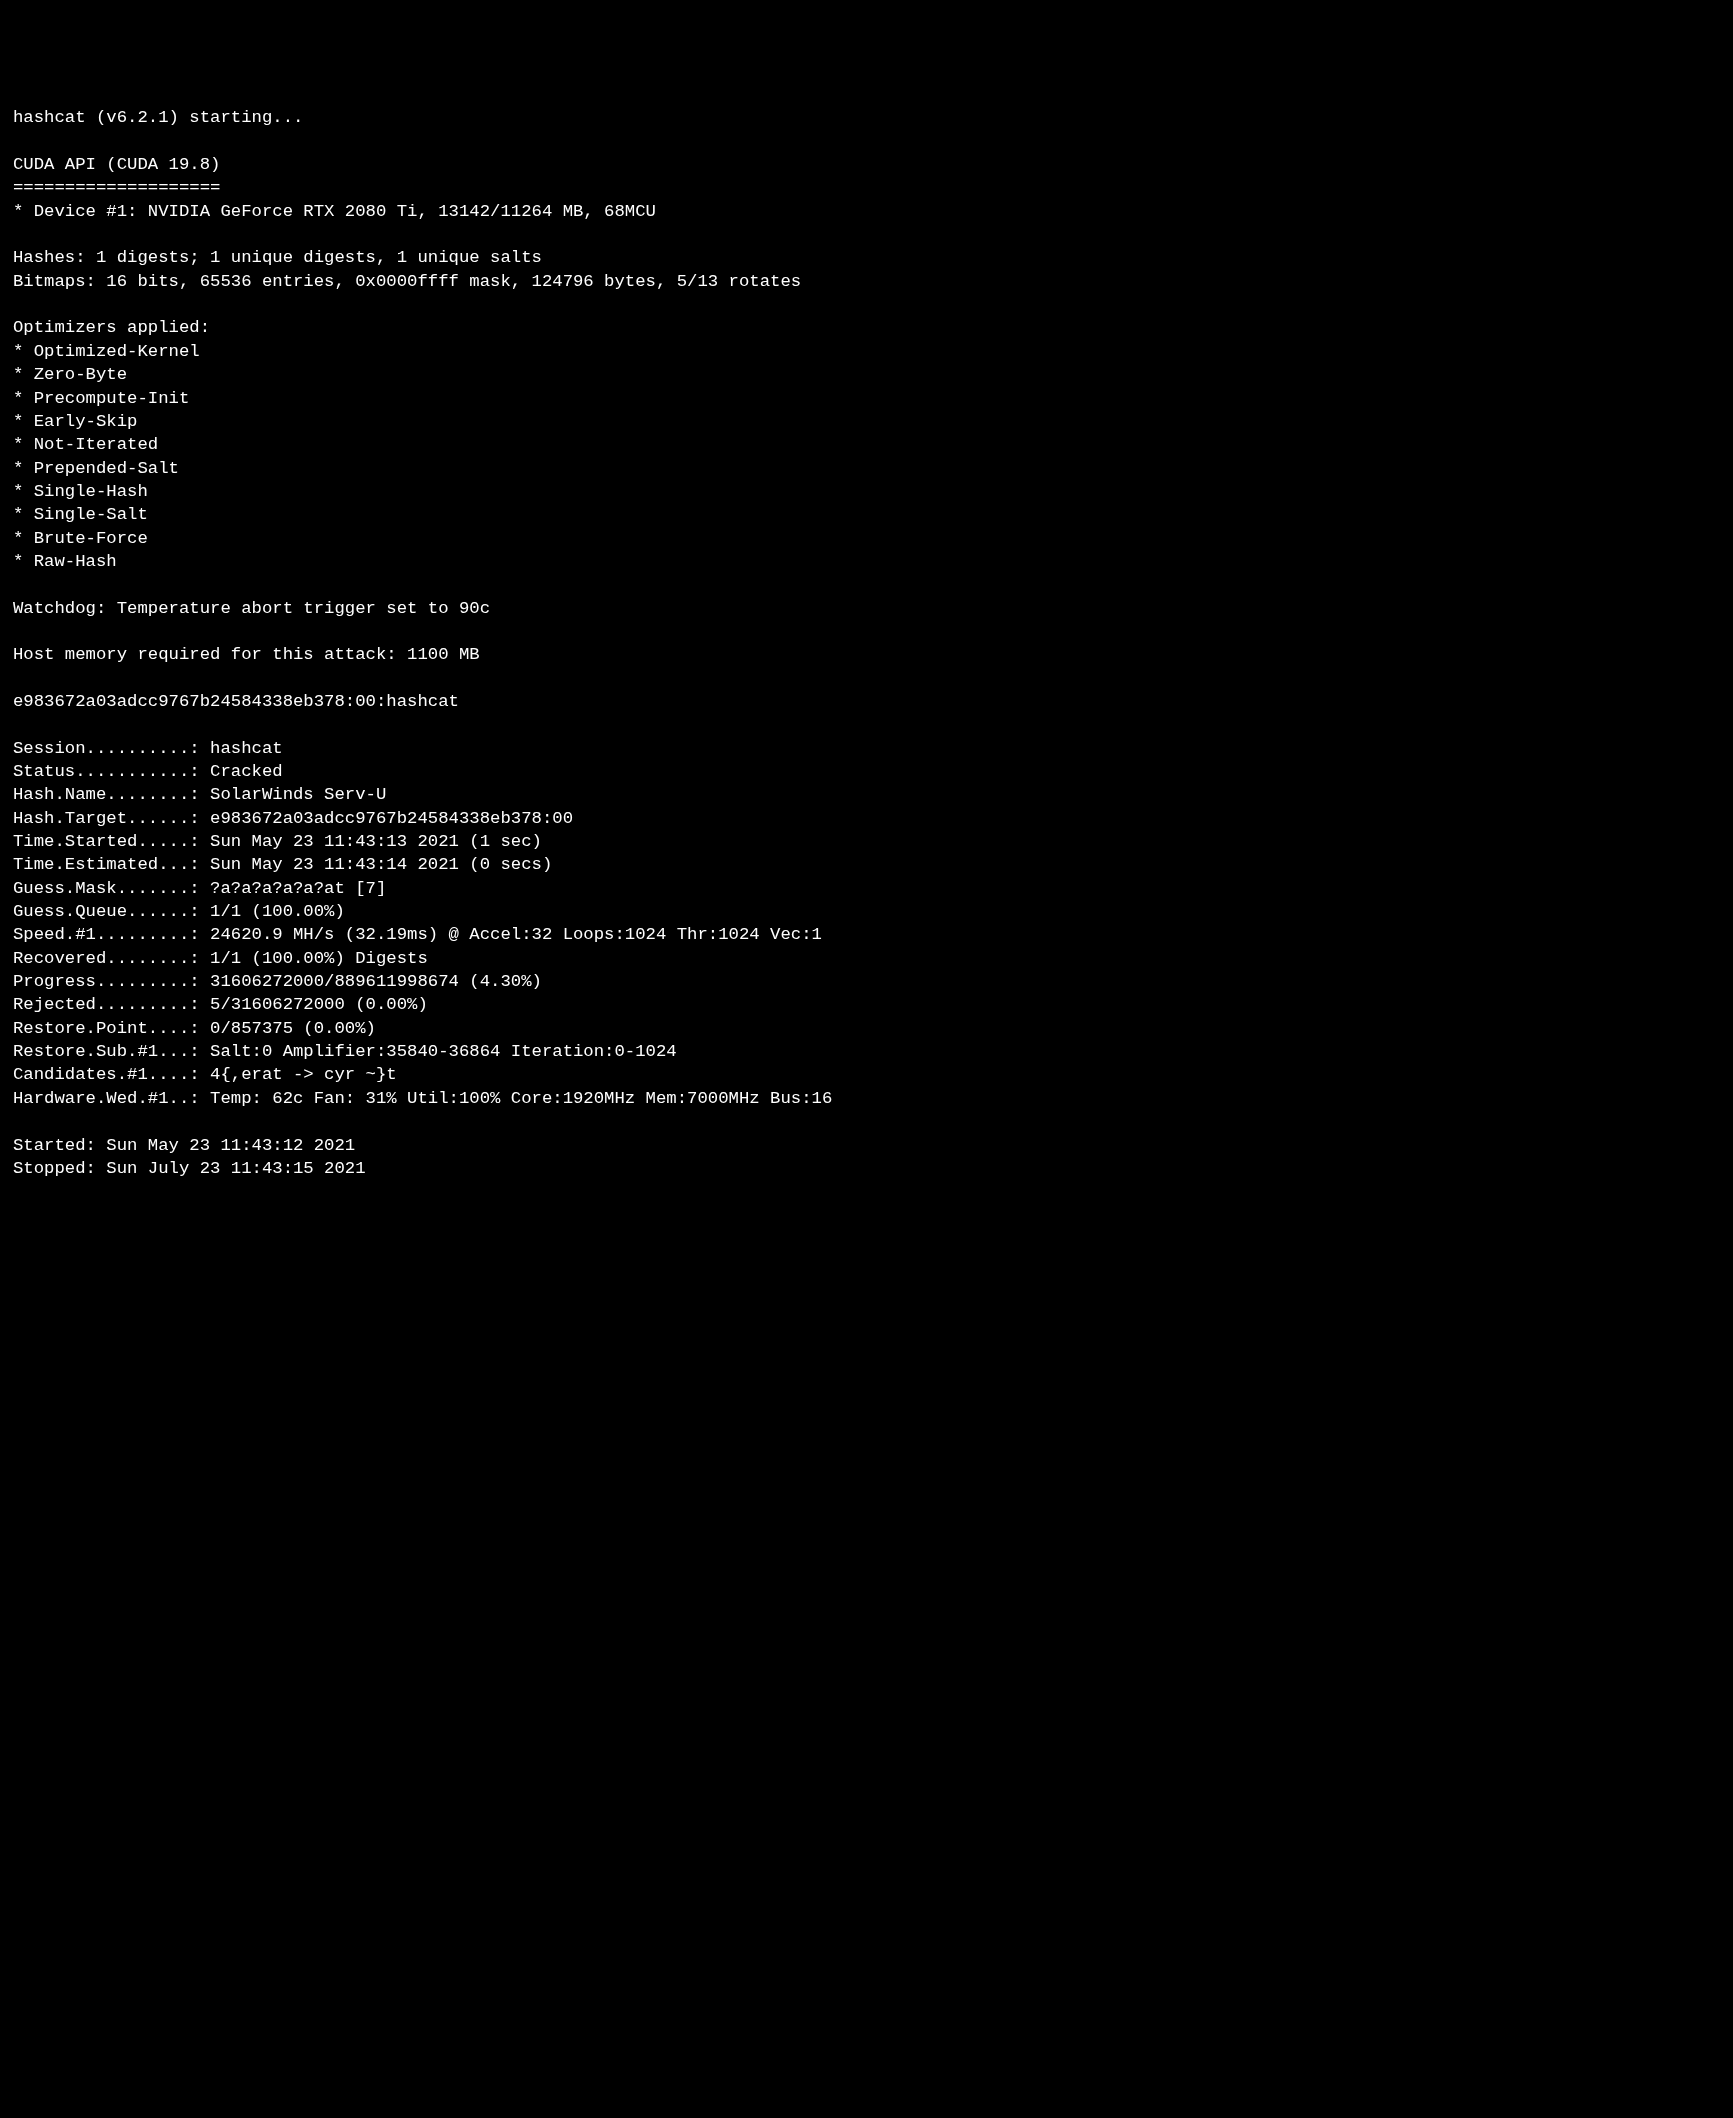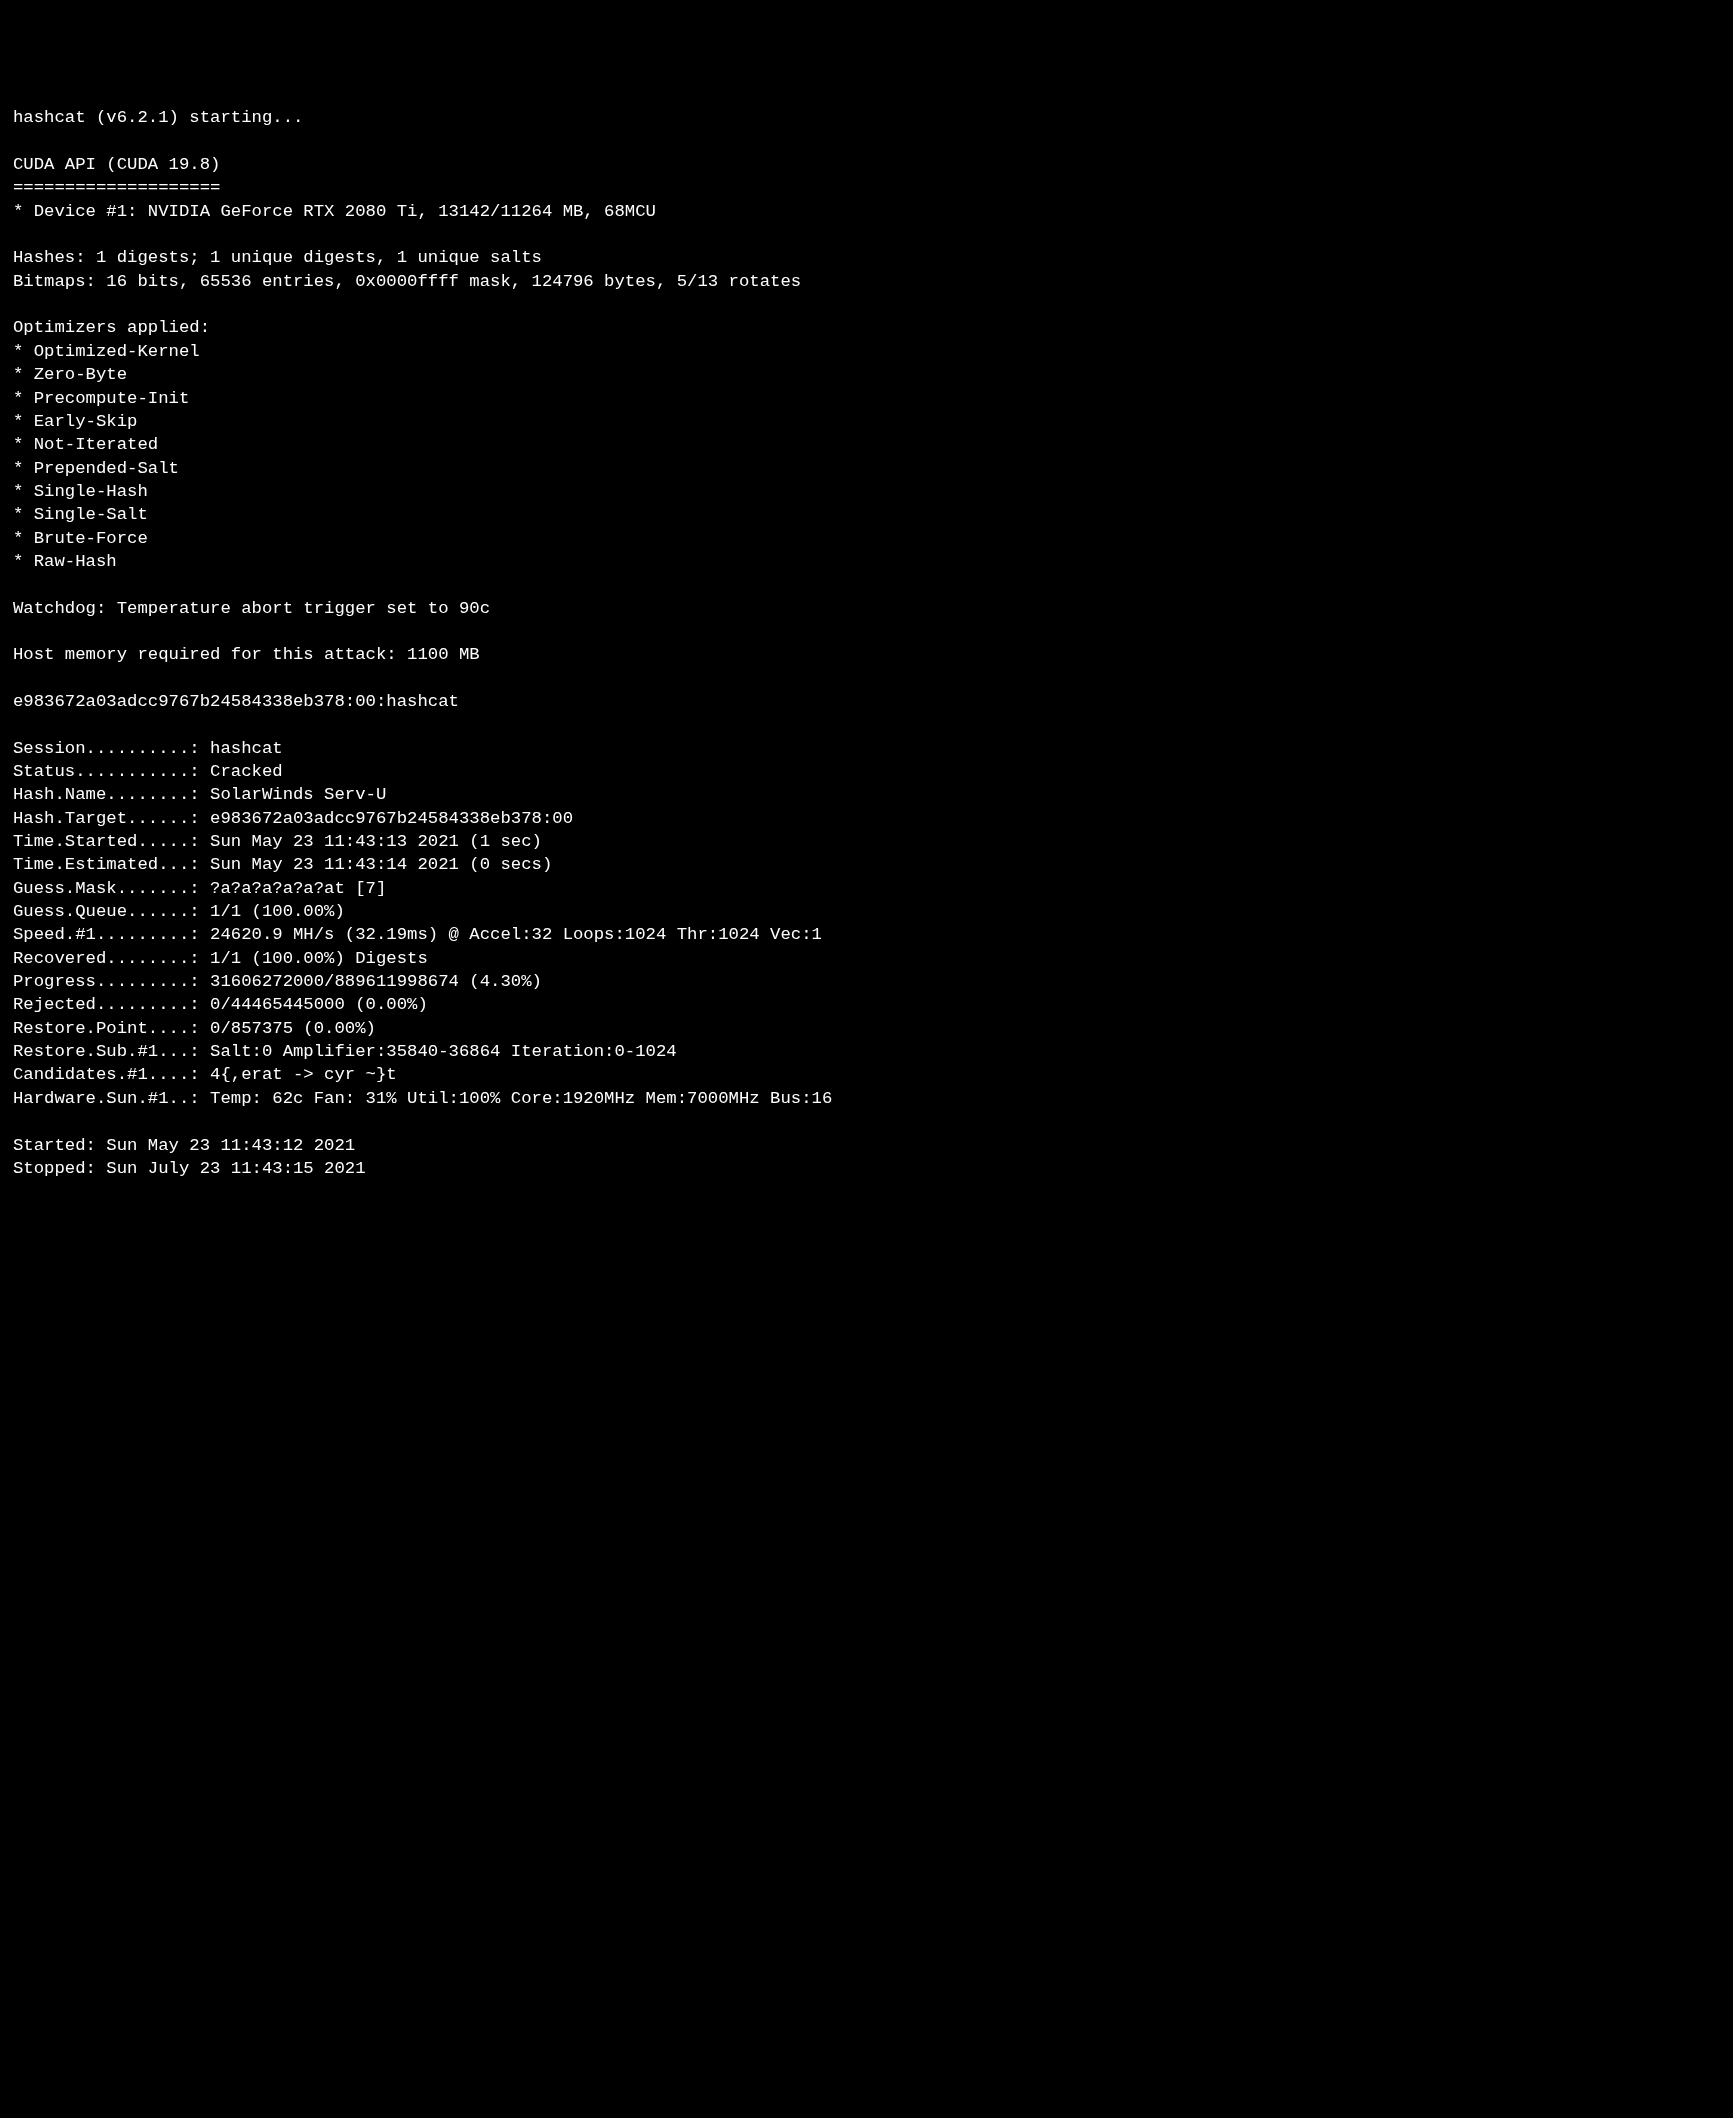--- a/index.html
+++ b/index.html
@@ -58,24 +58,24 @@
 <span>Status...........: Cracked</span>
 <span>Hash.Name........: SolarWinds Serv-U</span>
 <span>Hash.Target......: e983672a03adcc9767b24584338eb378:00</span>
 <span>Time.Started.....: Sun May 23 11:43:13 2021 (1 sec)</span>
 <span>Time.Estimated...: Sun May 23 11:43:14 2021 (0 secs)</span>
 <span>Guess.Mask.......: ?a?a?a?a?a?at [7]</span>
 <span>Guess.Queue......: 1/1 (100.00%)</span>
 <span>Speed.#1.........: 24620.9 MH/s (32.19ms) @ Accel:32 Loops:1024 Thr:1024 Vec:1</span>
 <span>Recovered........: 1/1 (100.00%) Digests</span>
 <span>Progress.........: 31606272000/889611998674 (4.30%)</span>
-<span>Rejected.........: 0/44465445000 (0.00%)</span>
+<span>Rejected.........: 5/31606272000 (0.00%)</span>
 <span>Restore.Point....: 0/857375 (0.00%)</span>
 <span>Restore.Sub.#1...: Salt:0 Amplifier:35840-36864 Iteration:0-1024</span>
 <span>Candidates.#1....: 4{,erat -&gt; cyr ~}t</span>
-<span>Hardware.Sun.#1..: Temp: 62c Fan: 31% Util:100% Core:1920MHz Mem:7000MHz Bus:16</span>
+<span>Hardware.Wed.#1..: Temp: 62c Fan: 31% Util:100% Core:1920MHz Mem:7000MHz Bus:16</span>
 
 <span>Started: Sun May 23 11:43:12 2021</span>
 <span>Stopped: Sun July 23 11:43:15 2021</span></div>
 
 
 
 
 
 </body></html>

